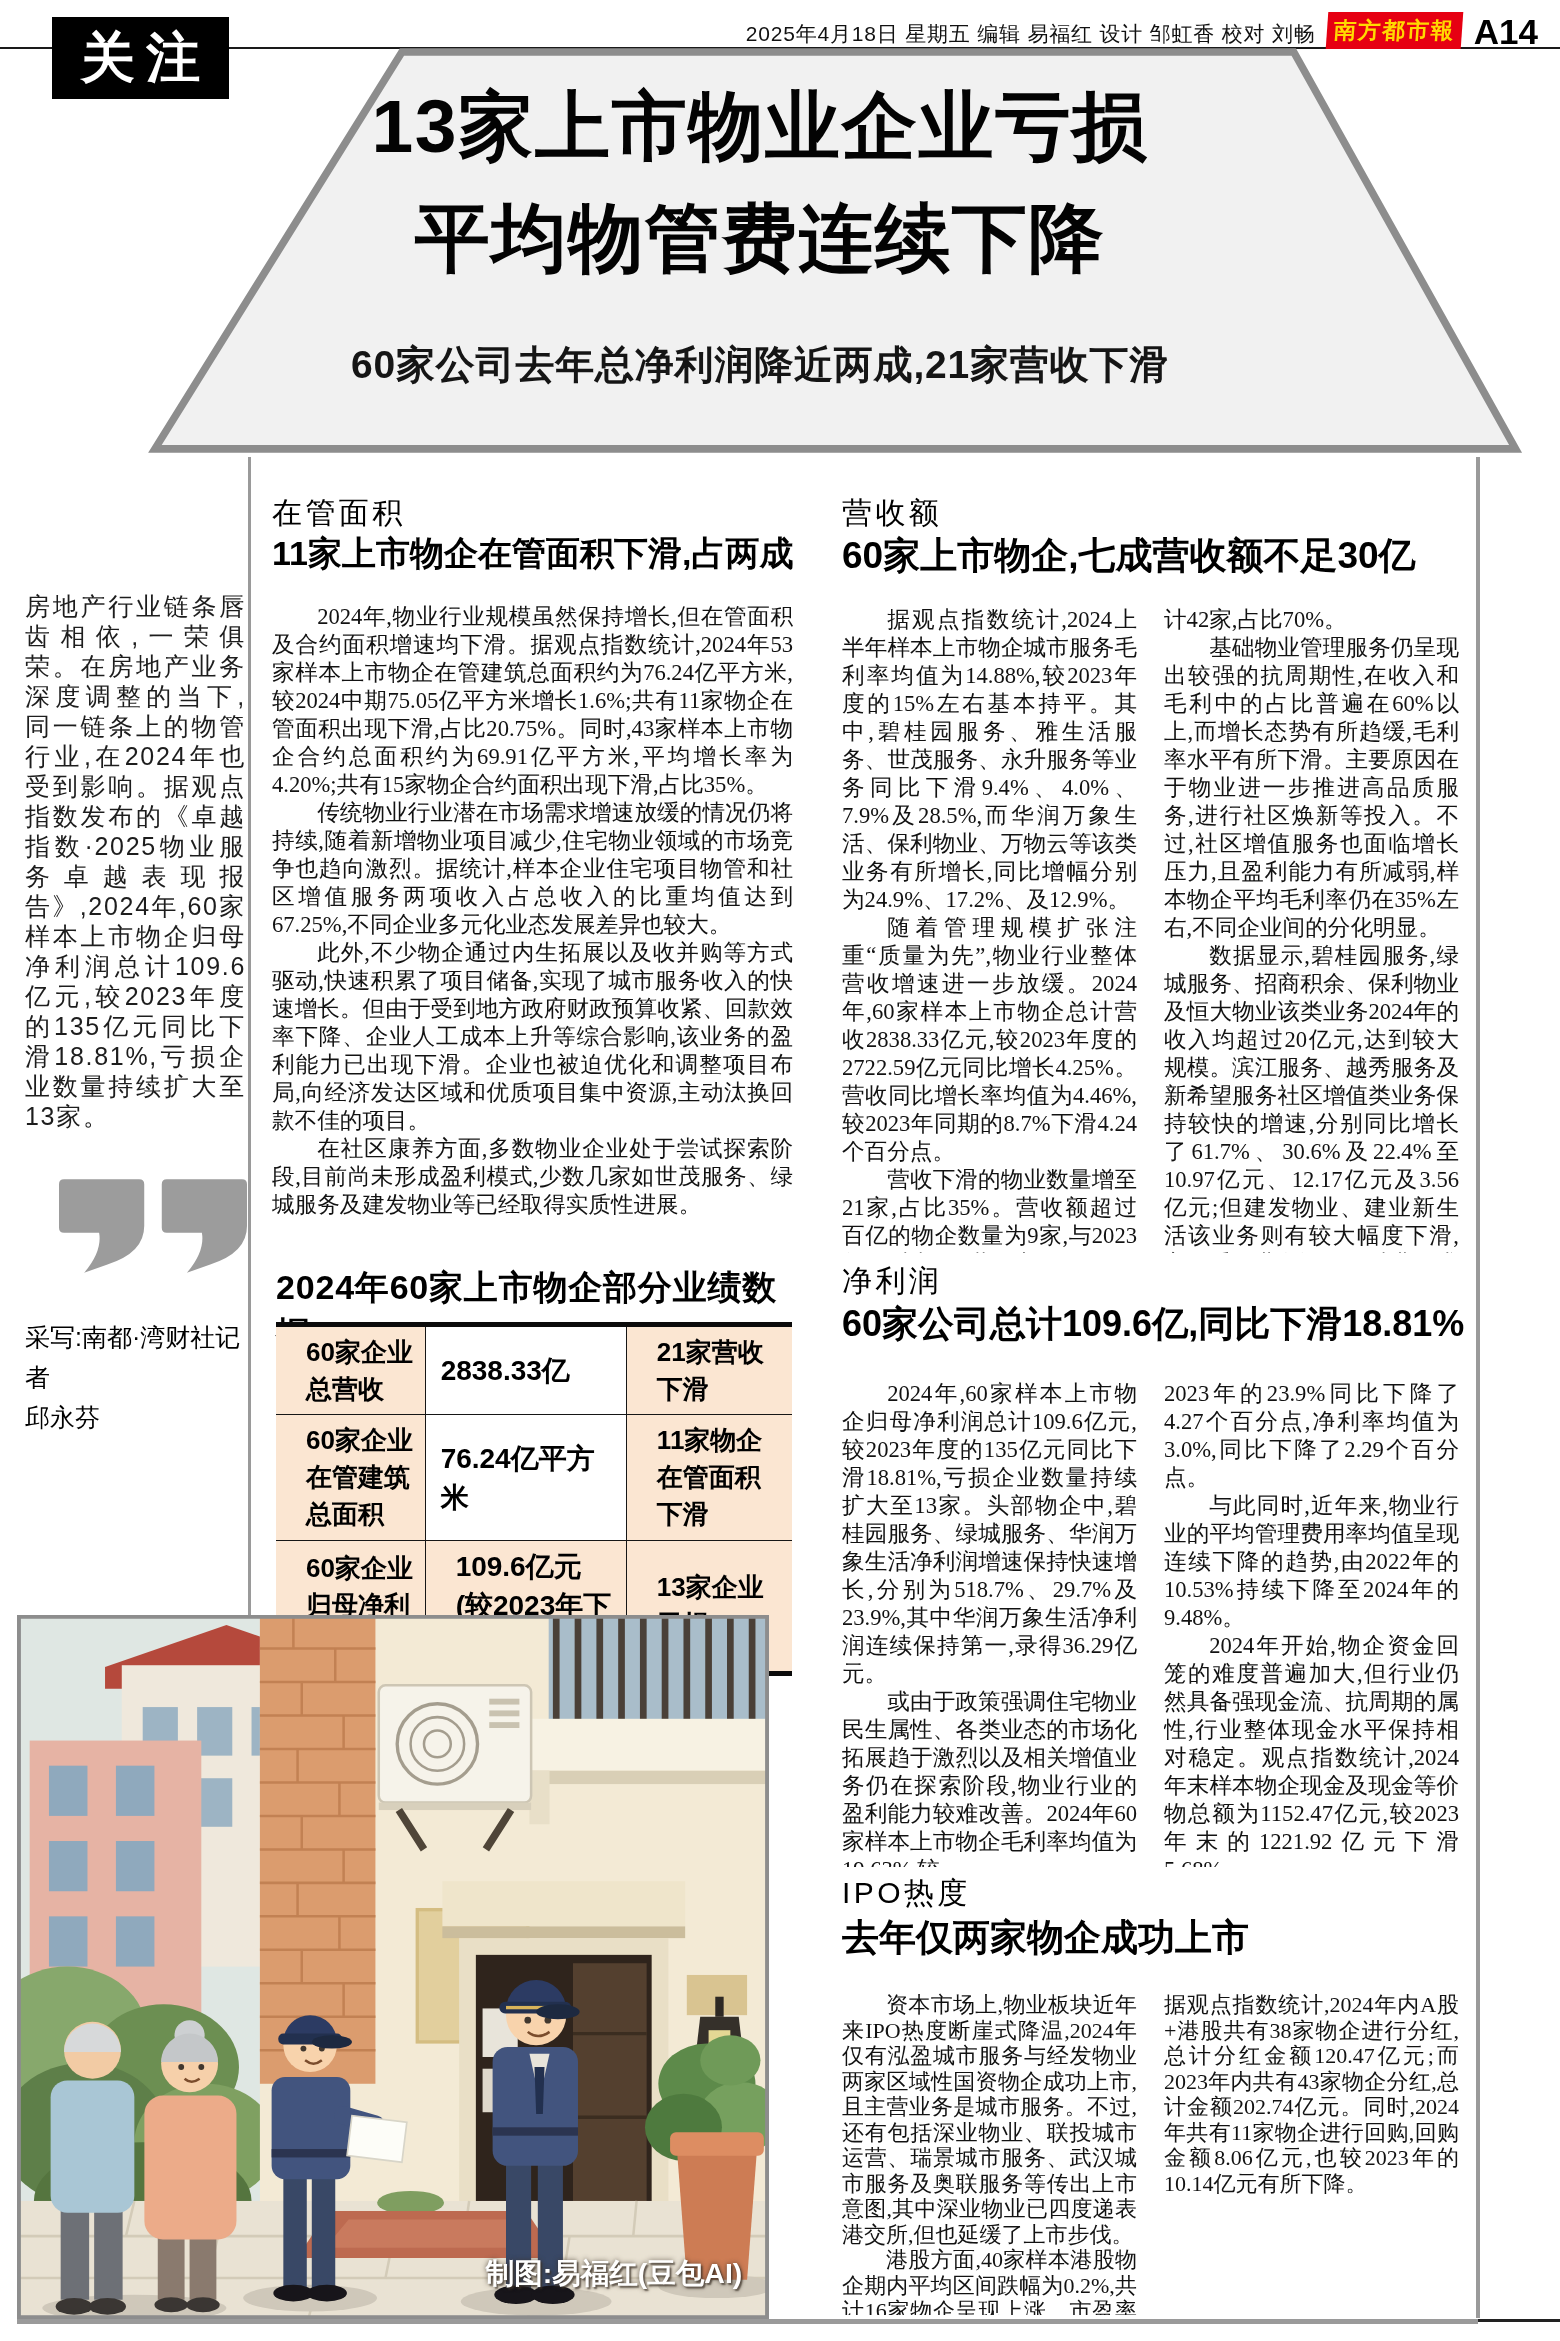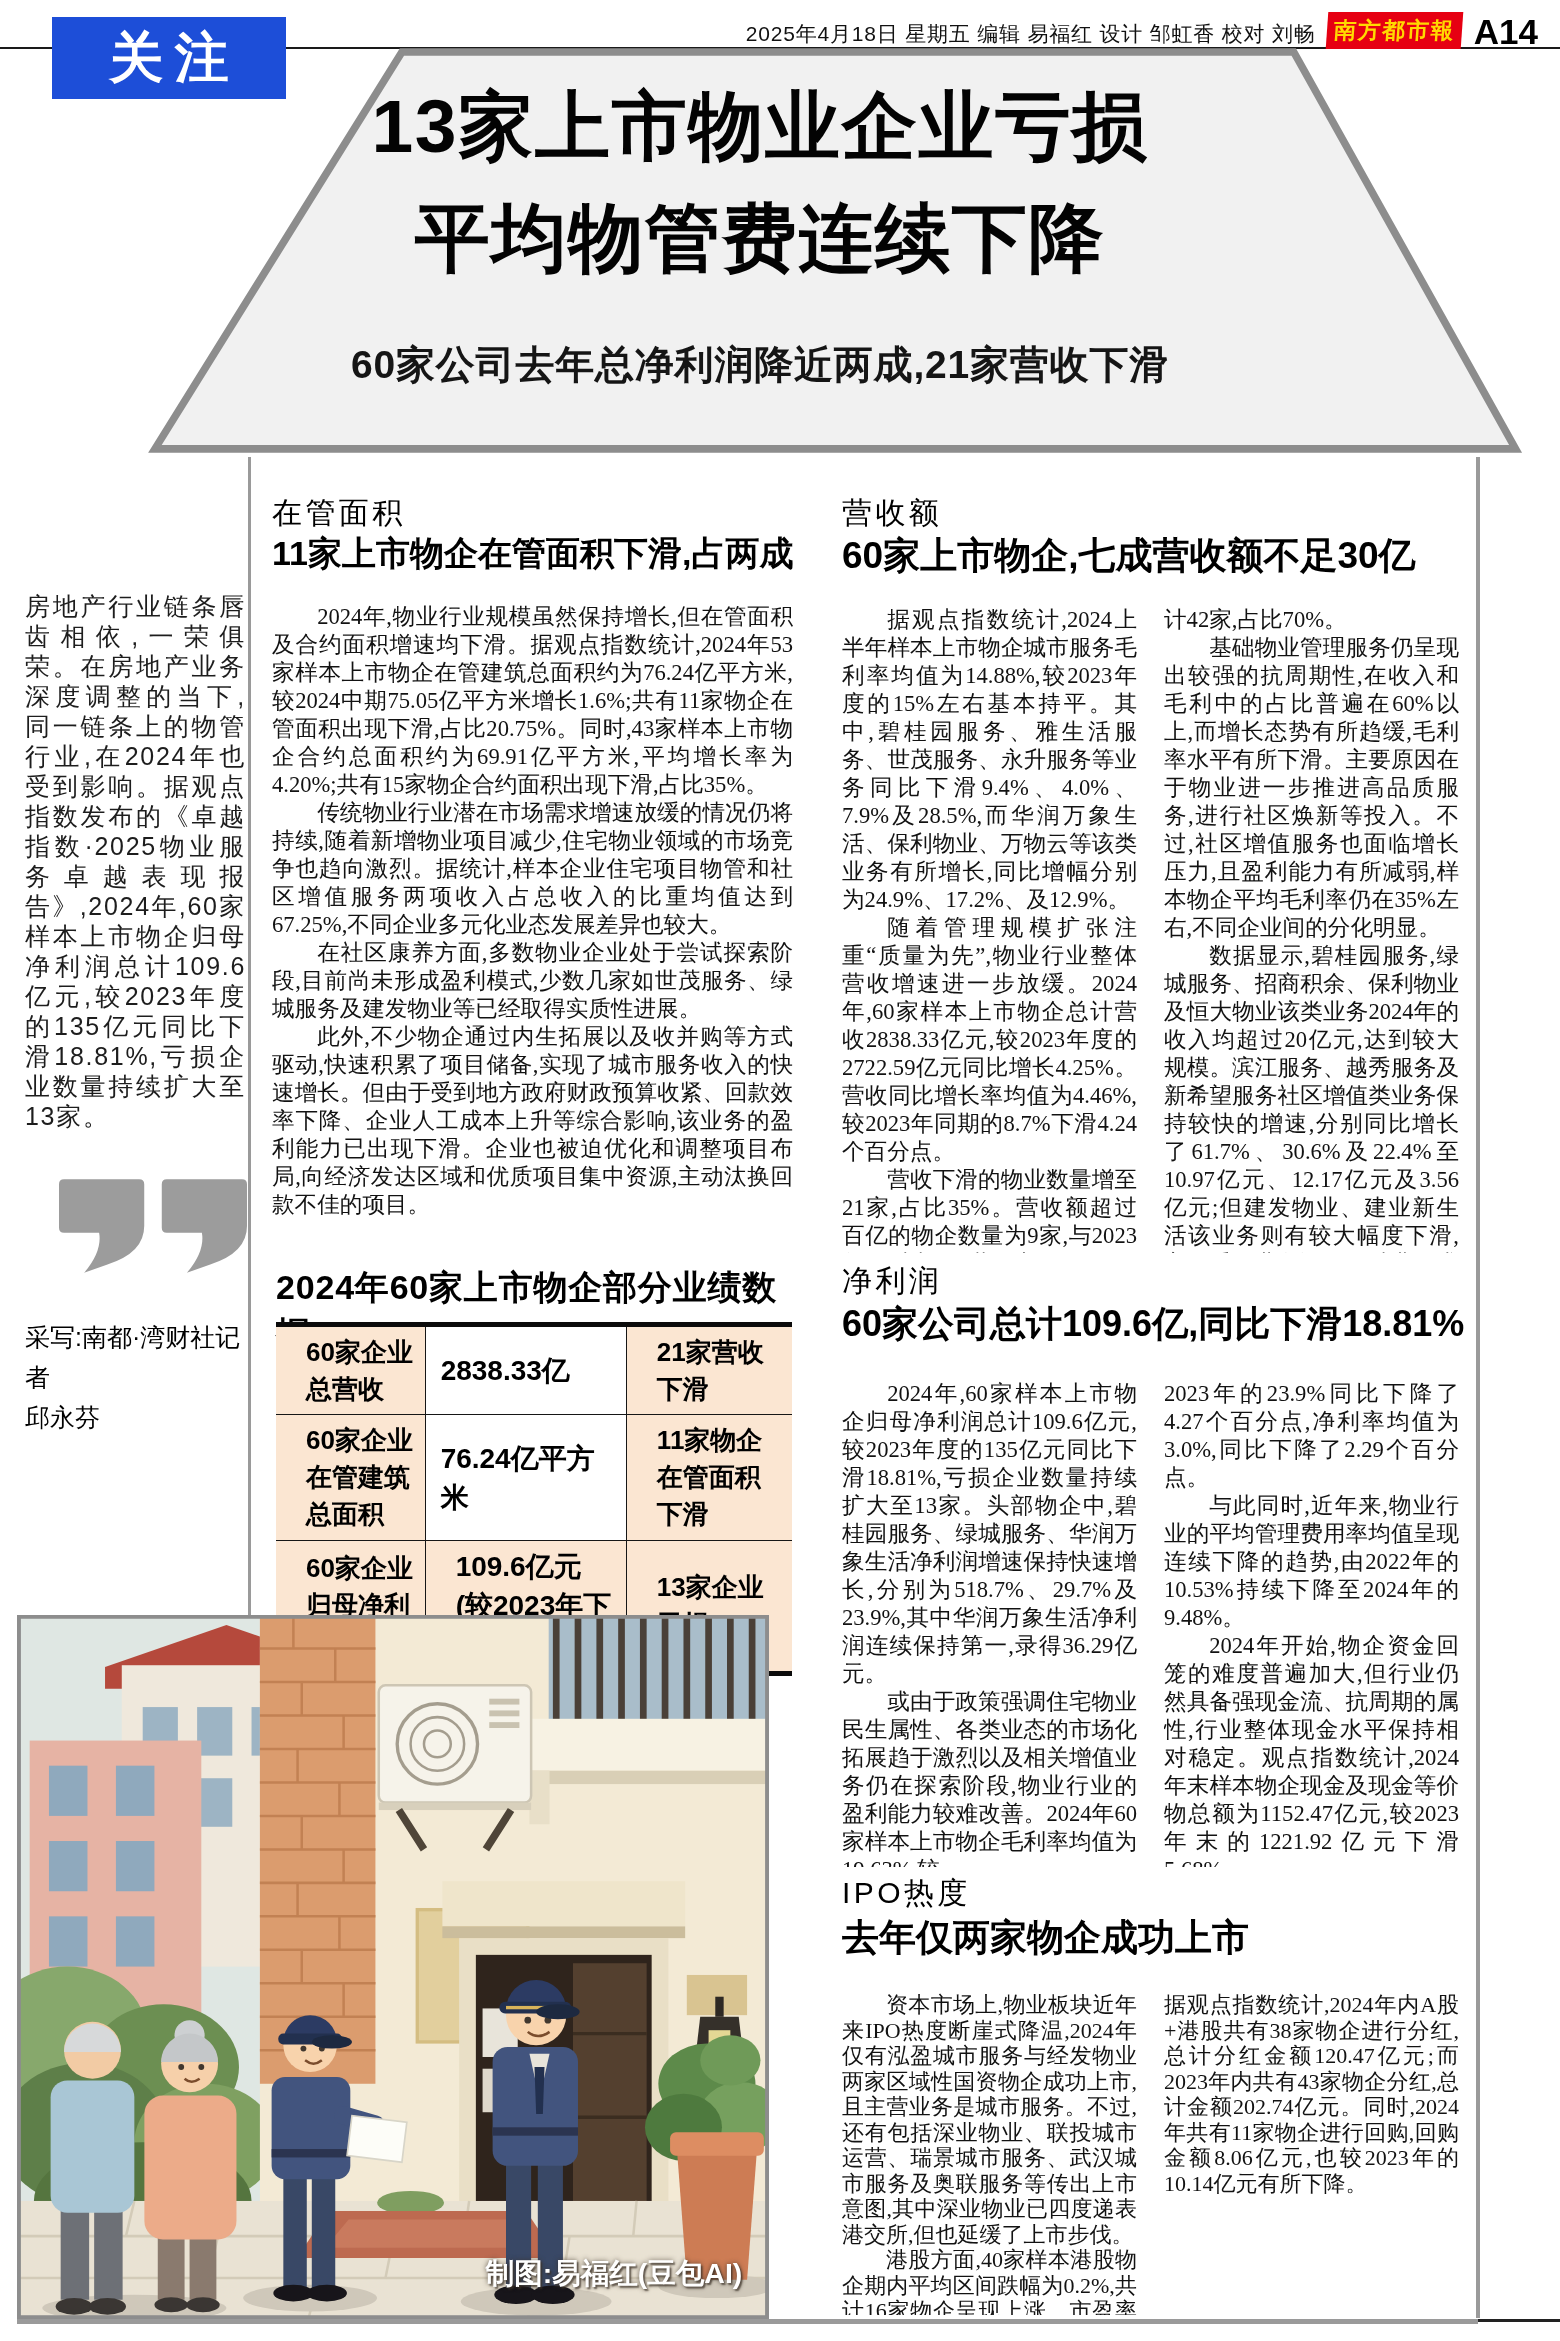--- a/index.html
+++ b/index.html
@@ -2,21 +2,21 @@
 <html style="font-size:13.4px"><head>
 <meta charset="utf-8">
 <style>
   html,body{margin:0;padding:0;background:#777;}
   #page{position:relative;width:1560px;height:2342px;background:#ffffff;overflow:hidden;
         font-family:"Liberation Sans", sans-serif;color:#111;}
   .abs{position:absolute;}
 
   
   #hdr-rule{left:0;top:47px;width:1560px;height:1.7px;background:#1a1a1a;}
-  #badge{left:52px;top:17px;width:234px;height:82px;background:#1d4ed8;
+  #badge{left:52px;top:17px;width:177px;height:82px;background:#000000;
          display:flex;align-items:center;justify-content:center;}
   #badge span{color:#fff;font-size:54px;font-weight:bold;letter-spacing:11.7px;margin-left:11.7px;}
   #hdr-right{top:6.7px;right:22px;height:42px;display:flex;align-items:flex-end;gap:11.7px;}
   #hdr-meta{font-size:21px;color:#111;padding-bottom:1px;letter-spacing:0.8px;}
   #masthead{background:#e60012;color:#ffd900;font-size:22.6px;font-weight:bold;
             padding:3.4px 6.7px 2.5px 6.7px;letter-spacing:1.7px;transform:skewX(-4deg);}
   #page-no{font-size:35px;font-weight:bold;color:#000;line-height:1;}
 
   
   #banner-svg{left:0;top:0;width:1560px;height:469px;}
@@ -103,22 +103,22 @@
   <div class="abs" id="sb-byline">
     <div>采写:南都·湾财社记者</div>
     <div>邱永芬</div>
   </div>
 
   <div class="abs kicker" style="left:272px;top:493px;">在管面积</div>
   <div class="abs sec-headline" style="left:272px;top:531px;width:524px;font-size:34px;">11家上市物企在管面积下滑,占两成</div>
   <div class="abs body-col" style="left:272px;top:603px;width:521px;height:650px;">
       <p>2024年,物业行业规模虽然保持增长,但在管面积及合约面积增速均下滑。据观点指数统计,2024年53家样本上市物企在管建筑总面积约为76.24亿平方米,较2024中期75.05亿平方米增长1.6%;共有11家物企在管面积出现下滑,占比20.75%。同时,43家样本上市物企合约总面积约为69.91亿平方米,平均增长率为4.20%;共有15家物企合约面积出现下滑,占比35%。</p>
       <p>传统物业行业潜在市场需求增速放缓的情况仍将持续,随着新增物业项目减少,住宅物业领域的市场竞争也趋向激烈。据统计,样本企业住宅项目物管和社区增值服务两项收入占总收入的比重均值达到67.25%,不同企业多元化业态发展差异也较大。</p>
+      <p>此外,不少物企通过内生拓展以及收并购等方式驱动,快速积累了项目储备,实现了城市服务收入的快速增长。但由于受到地方政府财政预算收紧、回款效率下降、企业人工成本上升等综合影响,该业务的盈利能力已出现下滑。企业也被迫优化和调整项目布局,向经济发达区域和优质项目集中资源,主动汰换回款不佳的项目。</p>
       <p>在社区康养方面,多数物业企业处于尝试探索阶段,目前尚未形成盈利模式,少数几家如世茂服务、绿城服务及建发物业等已经取得实质性进展。</p>
-      <p>此外,不少物企通过内生拓展以及收并购等方式驱动,快速积累了项目储备,实现了城市服务收入的快速增长。但由于受到地方政府财政预算收紧、回款效率下降、企业人工成本上升等综合影响,该业务的盈利能力已出现下滑。企业也被迫优化和调整项目布局,向经济发达区域和优质项目集中资源,主动汰换回款不佳的项目。</p>
     </div>
 
   <div class="abs" id="tbl-title">2024年60家上市物企部分业绩数据</div>
   <div class="abs" id="perf-table">
     <div class="cell peach lbl">60家企业总营收</div>
     <div class="cell val">2838.33亿</div>
     <div class="cell peach note last-col">21家营收下滑</div>
     <div class="cell peach lbl">60家企业在管建筑总面积</div>
     <div class="cell val">76.24亿平方米</div>
     <div class="cell peach note last-col">11家物企在管面积下滑</div>

